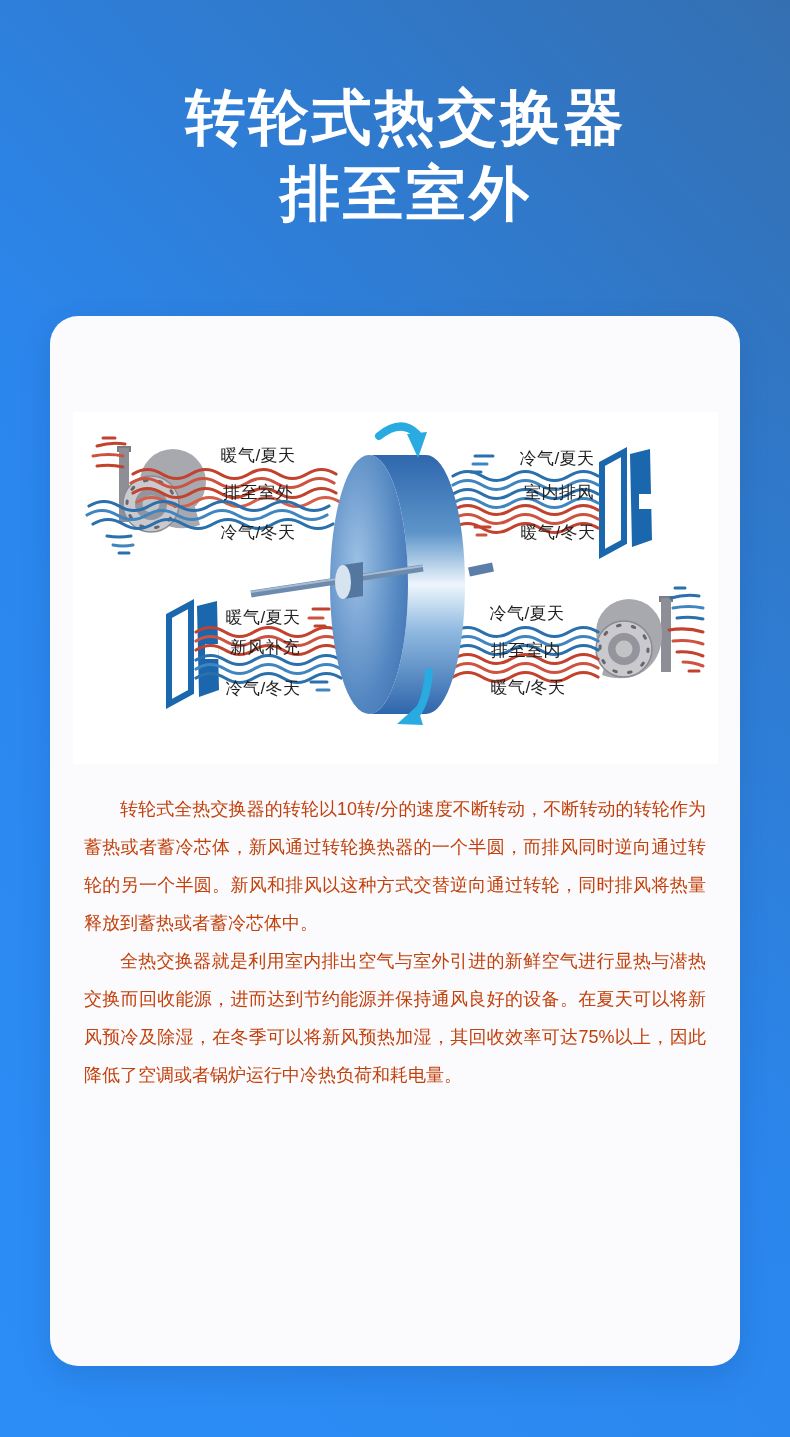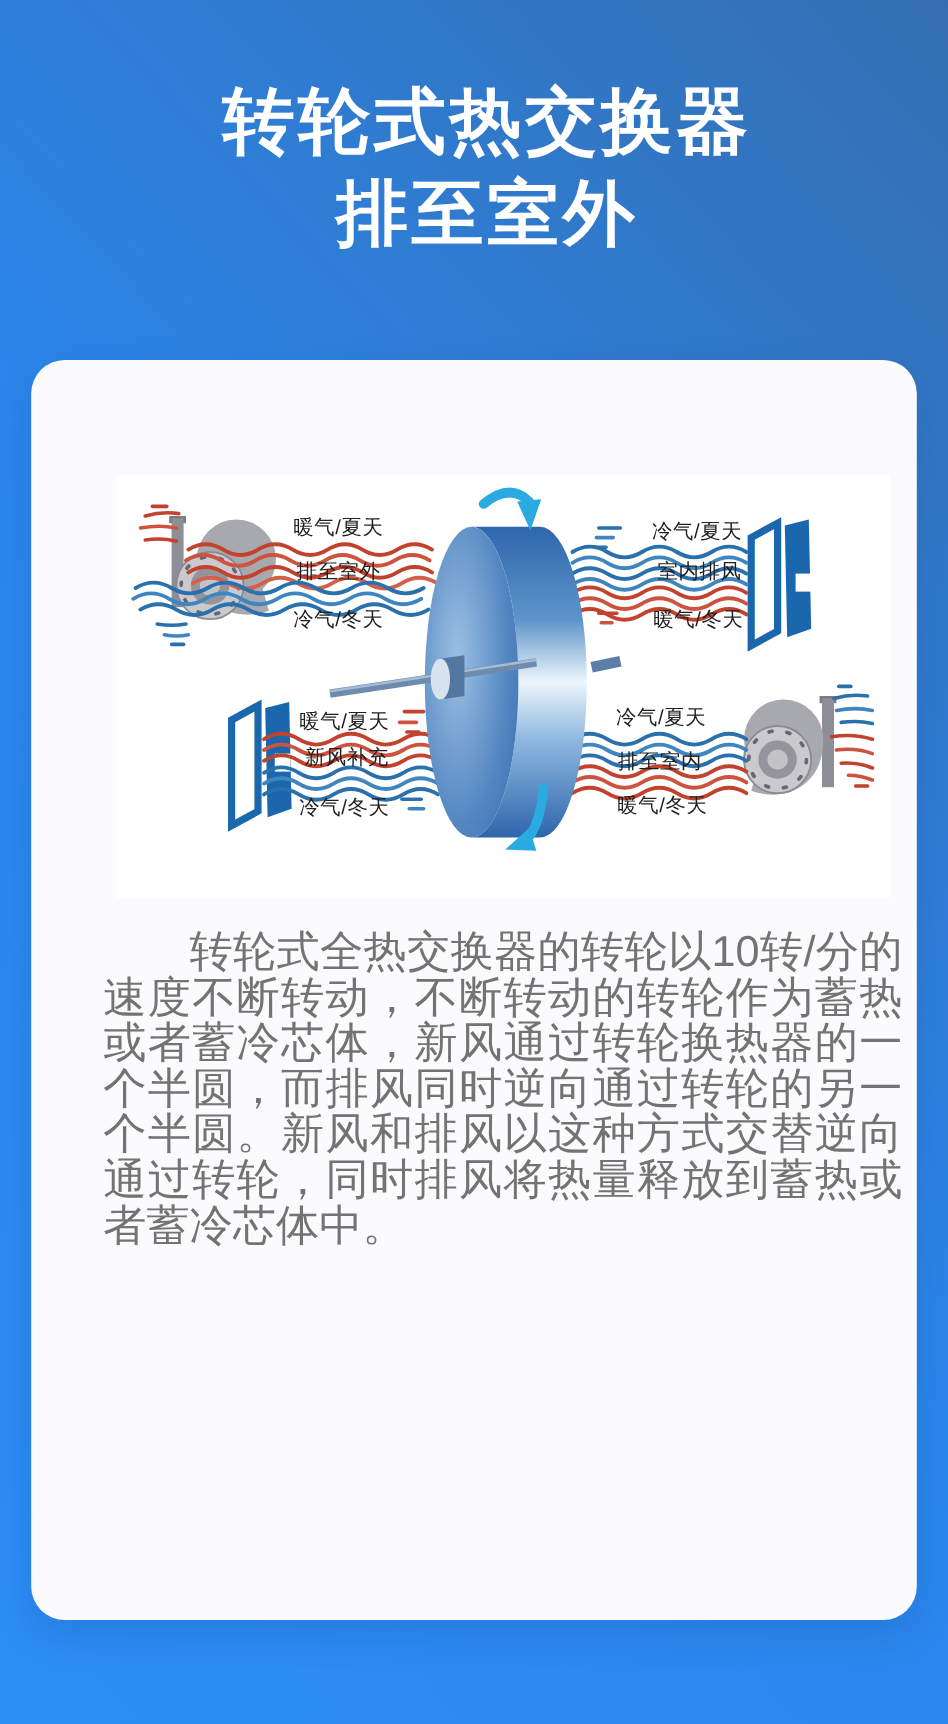--- a/index.html
+++ b/index.html
@@ -5,56 +5,55 @@
   html,body { margin:0; padding:0; background:#dfe6ee; }
   .page {
     position:relative;
     width:790px; height:1437px;
     margin:0 auto;
     overflow:hidden;
     background:linear-gradient(47deg, #2c8df7 0%, #2b86ec 48%, #346fb1 100%);
     font-family:"Liberation Sans","DejaVu Sans",sans-serif;
   }
   .title {
-    padding-top:64px;
+    padding-top:80px;
     text-align:center;
     color:#ffffff;
     font-size:60px;
     line-height:76px;
     font-weight:800;
     letter-spacing:3px;
     margin-left:22px;
   }
   .card {
     width:690px; height:1050px;
     margin:84px auto 0;
     background:#fbfbfd;
     border-radius:28px;
     box-shadow:0 12px 30px rgba(18,60,120,0.18);
     overflow:hidden;
-    padding-left:48px;
   }
   .diagram {
     width:645px;
     margin:96px auto 0;
     background:#ffffff;
   }
   .diagram svg { display:block; }
   .dlabel {
     font-size:17px;
     font-weight:500;
     fill:#1f1f1f;
     text-anchor:middle;
     letter-spacing:0.5px;
   }
   .article {
-    margin:26px 12px 0;
-    font-size:36px;
+    margin:26px 34px 0;
+    font-size:18px;
     line-height:38px;
-    color:#737373;
+    color:#c2410c;
     text-align:justify;
   }
   .article p { margin:0; text-indent:2em; }
 </style>
 </head>
 <body>
 
 <div class="page">
 
   <header class="title">
@@ -225,16 +224,17 @@
         <text class="dlabel" x="190" y="282">冷气/冬天</text>
 
         <text class="dlabel" x="454" y="207">冷气/夏天</text>
         <text class="dlabel" x="453" y="244">排至室内</text>
         <text class="dlabel" x="455" y="281">暖气/冬天</text>
       </svg>
     </div>
 
     <div class="article">
       <p>转轮式全热交换器的转轮以10转/分的速度不断转动，不断转动的转轮作为蓄热或者蓄冷芯体，新风通过转轮换热器的一个半圆，而排风同时逆向通过转轮的另一个半圆。新风和排风以这种方式交替逆向通过转轮，同时排风将热量释放到蓄热或者蓄冷芯体中。</p>
+      <p>全热交换器就是利用室内排出空气与室外引进的新鲜空气进行显热与潜热交换而回收能源，进而达到节约能源并保持通风良好的设备。在夏天可以将新风预冷及除湿，在冬季可以将新风预热加湿，其回收效率可达75%以上，因此降低了空调或者锅炉运行中冷热负荷和耗电量。</p>
     </div>
 
   </section>
 </div>
 
 </body></html>

